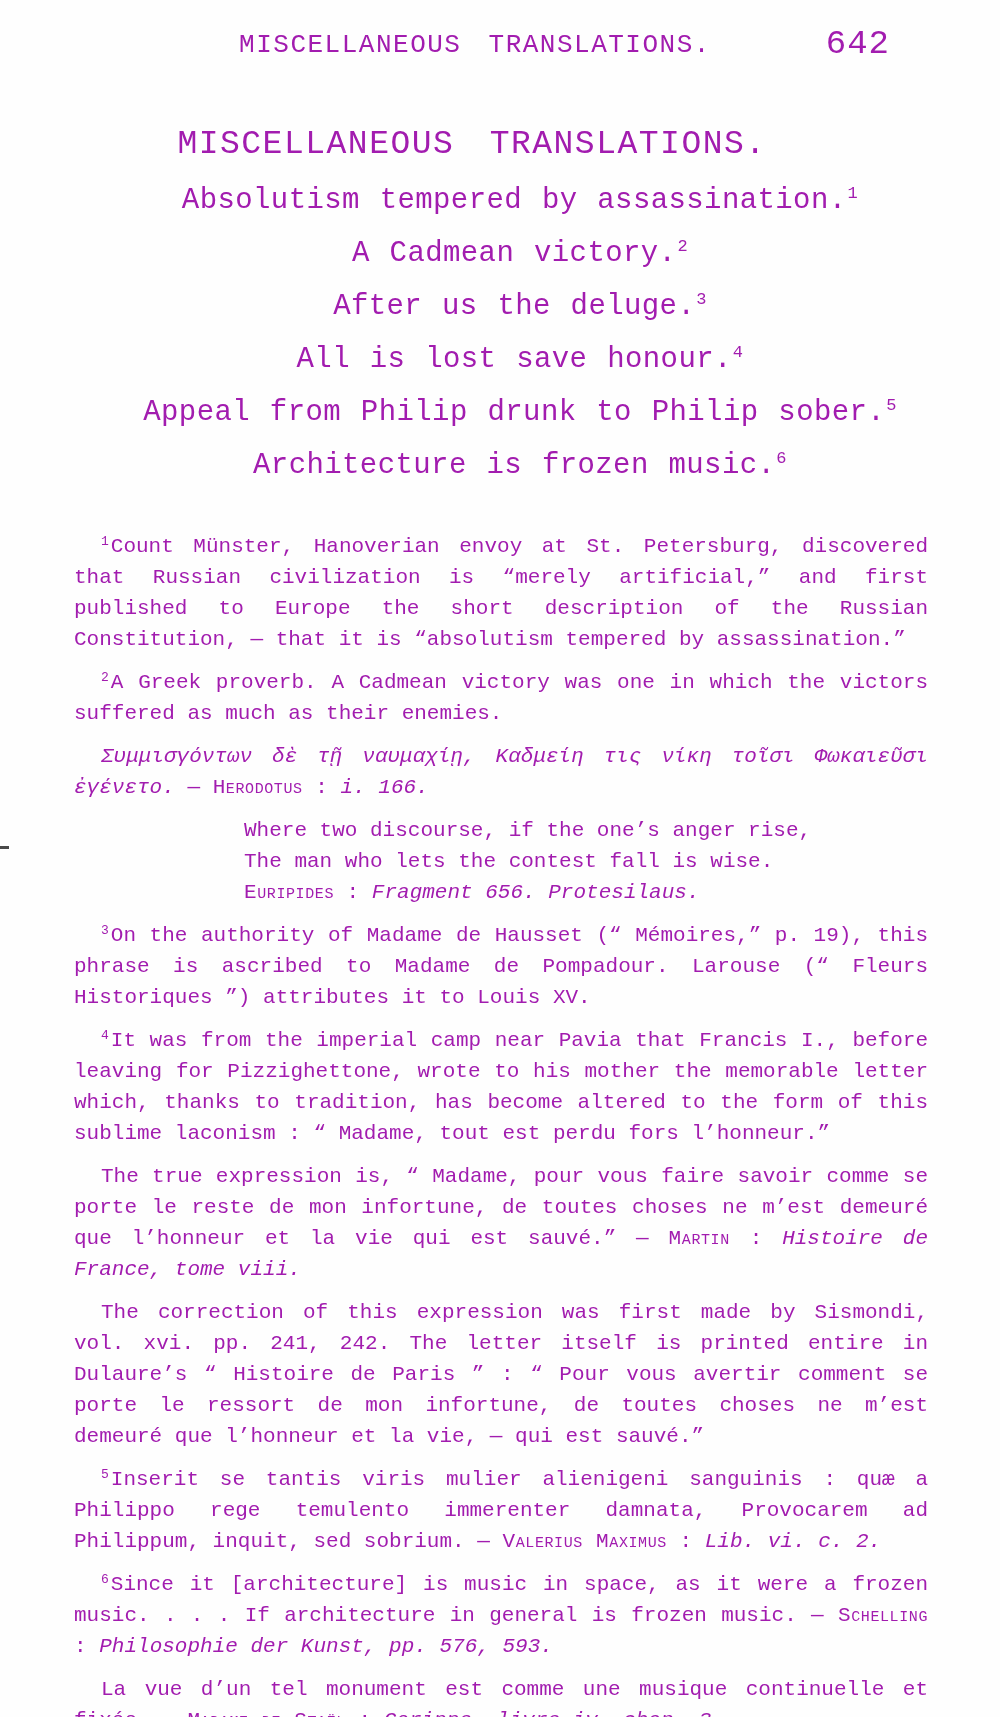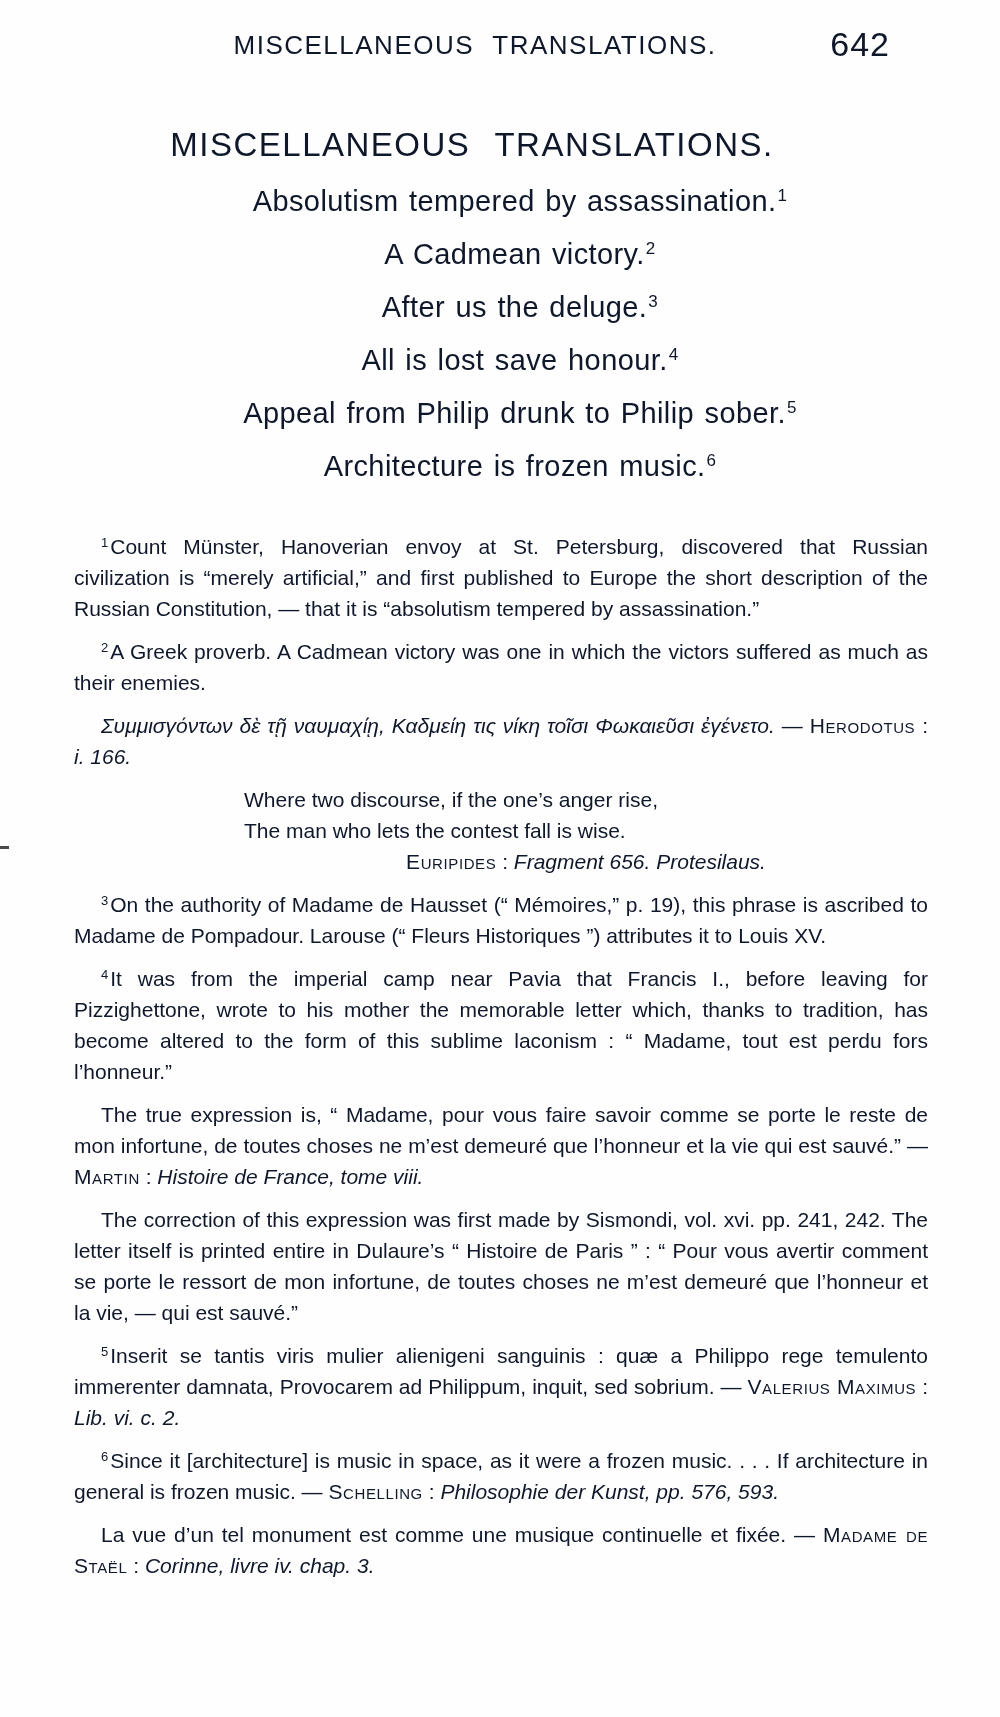--- a/index.html
+++ b/index.html
@@ -1,22 +1,22 @@
 <!DOCTYPE html>
 <html><head>
 <meta charset="utf-8">
 <style>
   html, body { margin: 0; padding: 0; background: #ffffff; }
   .page {
     position: relative;
     width: 1000px;
     height: 1717px;
     background: #fefefe;
-    color: #0f172a;
-    font-family: Liberation Sans, sans-serif;
+    color: #a21caf;
+    font-family: Liberation Mono, monospace;
     overflow: hidden;
   }
   
   .running-head {
     position: absolute;
     top: 30px;
     left: 0;
     width: 100%;
     height: 40px;
   }
@@ -90,21 +90,21 @@
   }
   .sc { font-variant: small-caps; letter-spacing: 0.6px; }
   .i  { font-style: italic; }
   .gi { font-style: italic; }
   p.verse {
     text-indent: 0;
     padding-left: 170px;
     text-align: left;
   }
   .vline { display: block; }
-  .attribution { display: block; text-align: center; }
+  .attribution { display: block; text-align: left; }
   
   .margin-mark {
     position: absolute;
     left: 0;
     top: 846px;
     width: 9px;
     height: 3px;
     background: #4a4a4a;
   }
 </style>

